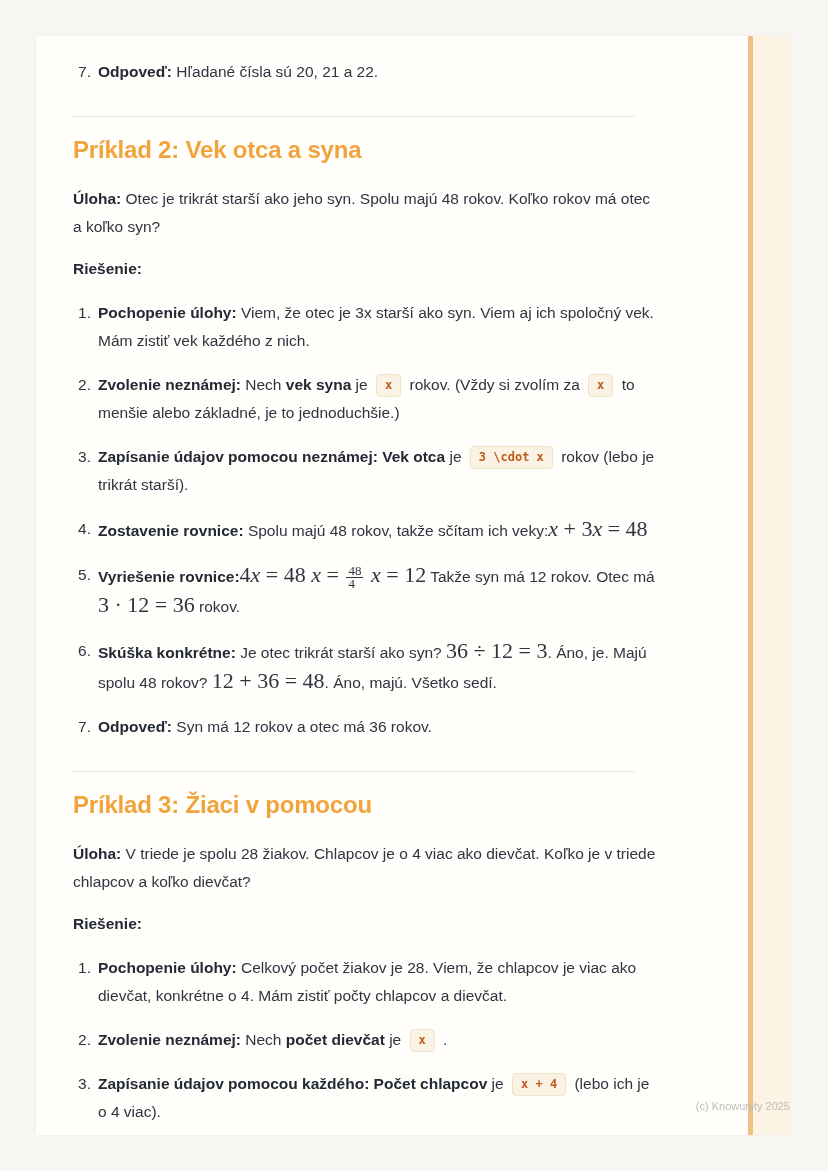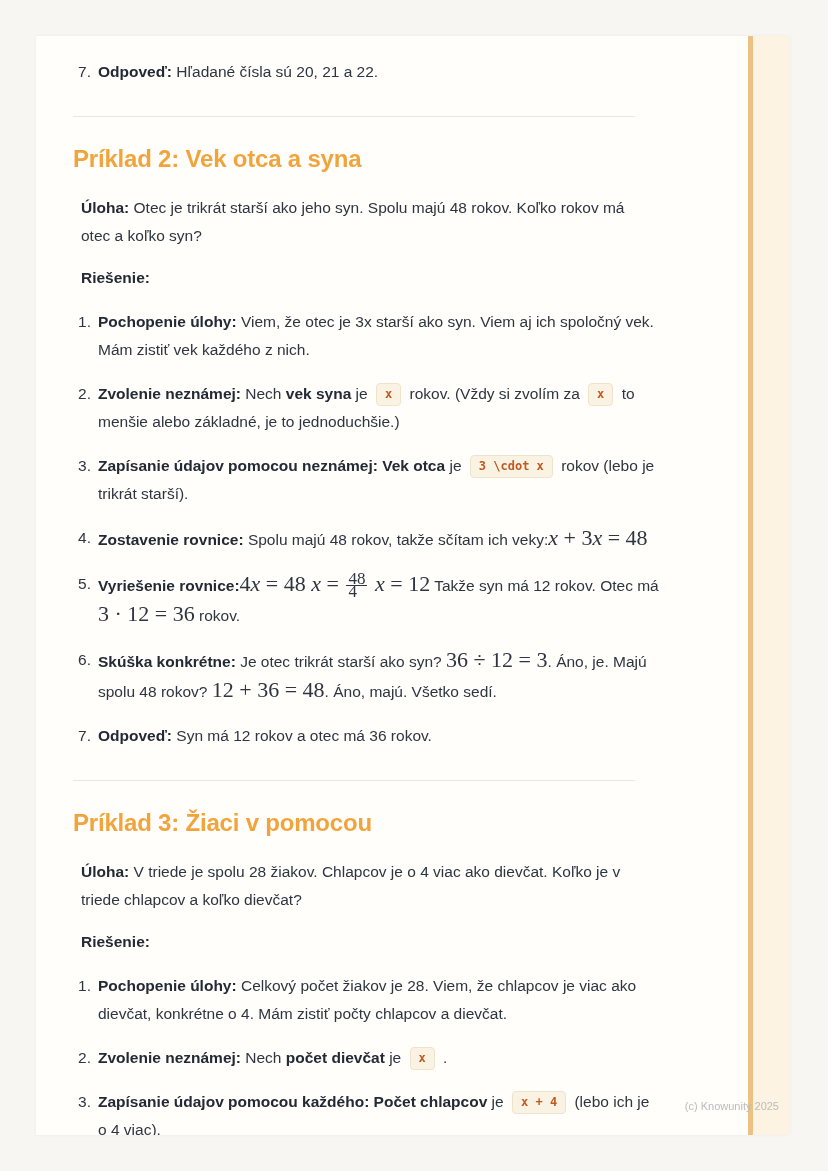--- a/index.html
+++ b/index.html
@@ -31,24 +31,24 @@
     position:relative;
     padding:6px 130px 40px 37px;
     width:100%;
     font-size:15.5px;line-height:28px;
   }
   .content b{color:var(--bold);}
   h2{
     color:var(--heading);
     font-size:24px;line-height:30px;
     font-weight:700;
-    margin:27px 0 20px 0;
+    margin:18px 0 20px 0;
     letter-spacing:-0.2px;
   }
-  p{margin:14px 8px;}
+  p{margin:14px 0;}
   hr.divider{
     border:none;border-top:1px solid var(--divider);
     width:562px;margin:30px 0 0 0;
   }
   .item{display:flex;margin:16px 0;}
   .item .num{
     flex:none;width:18px;text-align:right;margin-right:7px;
   }
   .item .itext{flex:1;}
   .code{
@@ -64,27 +64,27 @@
     white-space:nowrap;
   }
   .math{
     font-family:"Liberation Serif",serif;
     font-size:22px;
   }
   .math i{font-style:italic;}
   .frac{
     display:inline-block;text-align:left;vertical-align:-6px;
     font-family:"Liberation Serif",serif;
-    font-size:17px;line-height:12px;
+    font-size:13px;line-height:12px;
     margin:0 2px;
   }
   .frac .fn{display:block;border-bottom:1px solid var(--text);padding:0 2px;}
   .frac .fd{display:block;padding:0 2px;}
   .watermark{
-    position:absolute;right:11px;bottom:23px;
+    position:absolute;right:0;bottom:23px;
     font-size:11px;color:var(--watermark);
     z-index:3;
   }
 </style>
 </head>
 <body>
 
 <main class="page">
   <div class="accent-strip"></div>
   <article class="content">

